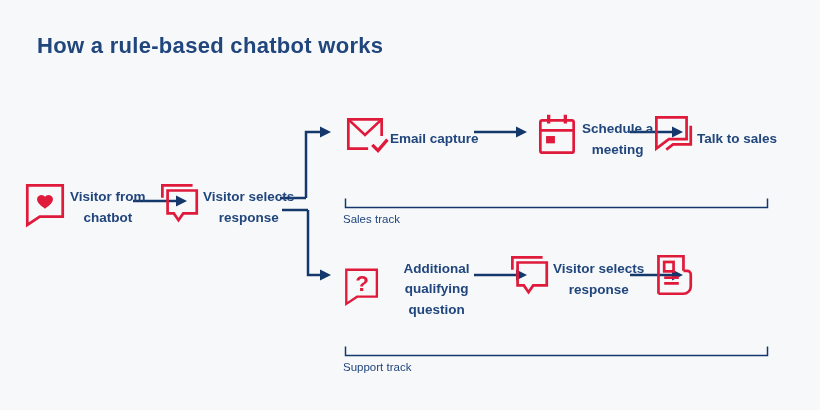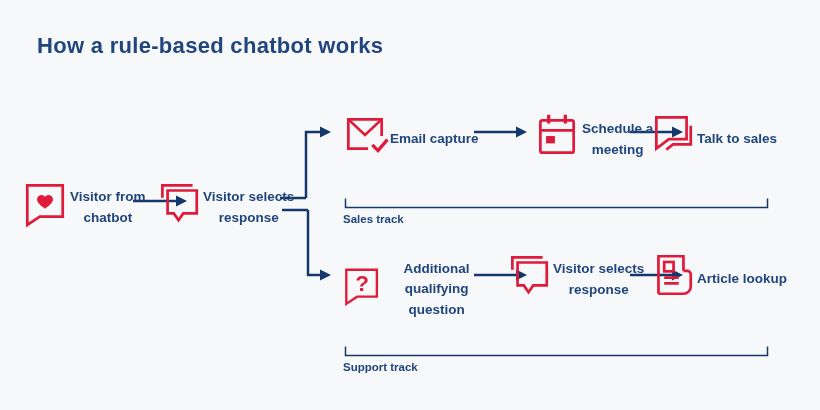--- a/index.html
+++ b/index.html
@@ -38,21 +38,21 @@
   .node .icon .st-thick{stroke:currentColor;stroke-width:3.2;fill:none;}
   .node .icon .fl{fill:currentColor;stroke:none;}
   .label{
     margin-top:9px;
     font-size:13.5px;font-weight:700;line-height:1.5;
     color:var(--text-navy);
     white-space:pre-line;
   }
   .track-label{
     position:absolute;
-    font-size:11.5px;font-weight:700;
+    font-size:11.5px;font-weight:400;
     color:var(--text-navy);
   }
 </style>
 </head>
 <body>
 
 <div class="canvas">
 
   <h1 class="title">How a rule-based chatbot works</h1>
 
@@ -171,19 +171,18 @@
 
   <div class="node" style="left:647px;top:250px">
     <span class="icon">
       <svg viewBox="0 0 48 48">
         <path class="st" d="M11 42 V6 H35 V20"></path>
         <path class="st" d="M35 20 H38.5 A3.5 3.5 0 0 1 42 23.5 V35 A7 7 0 0 1 35 42 H11"></path>
         <rect class="st" x="16.5" y="11.5" width="9" height="9"></rect>
         <path class="st" d="M16.5 26.5 H30.5 M16.5 32 H30.5"></path>
       </svg>
     </span>
-    <div class="label">Article lookup</div>
   </div>
 
   <div class="track-label" style="left:343px;top:213px">Sales track</div>
   <div class="track-label" style="left:343px;top:361px">Support track</div>
 
 </div>
 
 </body></html>

